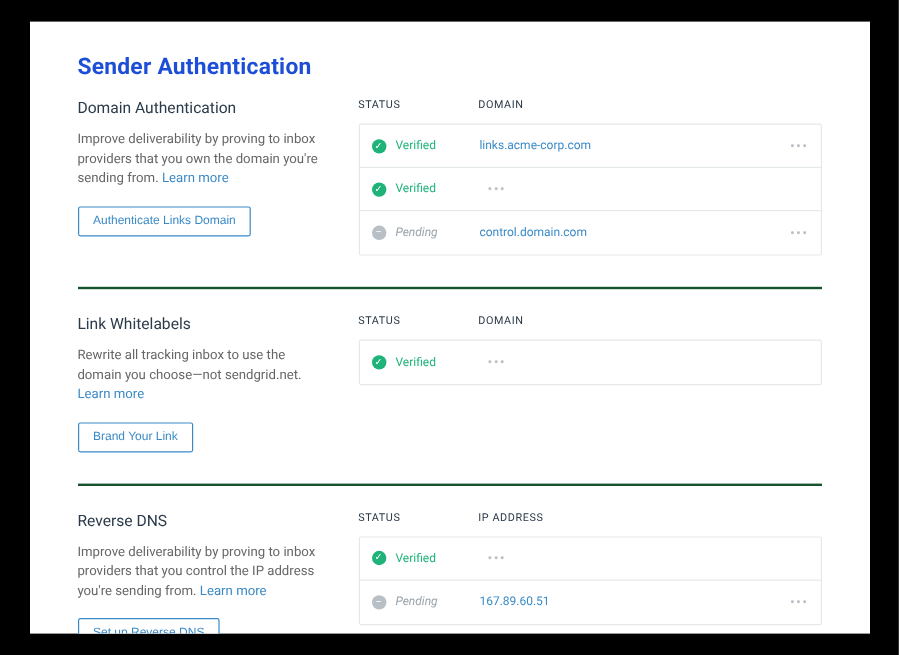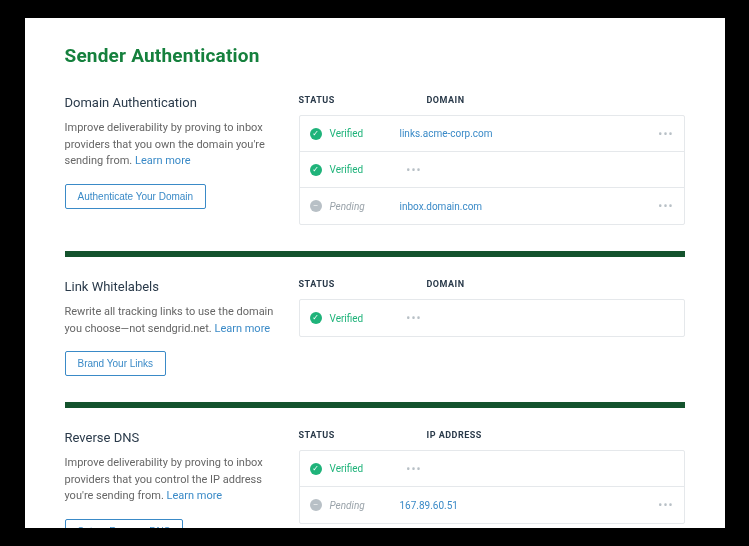--- a/index.html
+++ b/index.html
@@ -17,29 +17,29 @@
     width: 700px;
     height: 510px;
     background: #fff;
     box-shadow: 0 6px 20px rgba(0,0,0,0.35);
     padding: 26px 40px 26px 40px;
     overflow: hidden;
   }
   h1.page-title {
     font-size: 19px;
     font-weight: 700;
-    color: #15803d;
+    color: #1d4ed8;
     letter-spacing: 0.2px;
-    margin-bottom: 28px;
+    margin-bottom: 16px;
   }
 
   .section {
     display: flex;
     gap: 24px;
-    border-bottom: 6px solid #14532d;
+    border-bottom: 2px solid #14532d;
     padding-bottom: 26px;
     margin-bottom: 22px;
   }
   .section:last-child { border-bottom: none; margin-bottom: 15px; padding-bottom: 0; justify-content: center;}
   .left {
     width: 210px;
     flex: 0 0 210px;
   }
   .left h2 {
     font-size: 13px;
@@ -67,26 +67,25 @@
     border-radius: 2px;
     cursor: pointer;
   }
 
   .right {
     flex: 1;
   }
   .thead {
     display: flex;
     font-size: 9px;
-    font-weight: 700;
+    font-weight: 400;
     letter-spacing: 0.5px;
     color: #2a3a4a;
     text-transform: uppercase;
     padding-bottom: 10px;
-    gap: 28px;
   }
   .col-status { width: 100px; flex: 0 0 100px; }
   .col-domain { flex: 1; }
   .col-actions { width: 30px; flex: 0 0 30px; text-align: right; }
 
   .rows { border: 1px solid #e5e8eb; border-radius: 2px; }
   .row {
     display: flex;
     align-items: center;
     height: 36px;
@@ -116,21 +115,21 @@
 <div class="page">
   <h1 class="page-title">Sender Authentication</h1>
 
   <div class="section">
     <div class="left">
       <h2>Domain Authentication</h2>
       <p>
         <span>Improve deliverability by proving to inbox providers that you own the domain you're sending from.</span>
         <a href="#" class="learn-more">Learn more</a>
       </p>
-      <button class="btn">Authenticate Your Domain</button>
+      <button class="btn">Authenticate Links Domain</button>
     </div>
     <div class="right">
       <div class="thead">
         <div class="col-status">STATUS</div>
         <div class="col-domain">DOMAIN</div>
         <div class="col-actions"></div>
       </div>
       <div class="rows">
         <div class="row status-verified">
           <div class="status-cell">
@@ -145,35 +144,35 @@
             <span class="status-badge">✓</span>
             <span class="status-text">Verified</span>
           </div>
           <div class="actions-cell">•••</div>
         </div>
         <div class="row status-pending">
           <div class="status-cell">
             <span class="status-badge">–</span>
             <span class="status-text">Pending</span>
           </div>
-          <div class="domain-cell">inbox.domain.com</div>
+          <div class="domain-cell">control.domain.com</div>
           <div class="actions-cell">•••</div>
         </div>
       </div>
     </div>
   </div>
 
   <div class="section">
     <div class="left">
       <h2>Link Whitelabels</h2>
       <p>
-        <span>Rewrite all tracking links to use the domain you choose—not sendgrid.net.</span>
+        <span>Rewrite all tracking inbox to use the domain you choose—not sendgrid.net.</span>
         <a href="#" class="learn-more">Learn more</a>
       </p>
-      <button class="btn">Brand Your Links</button>
+      <button class="btn">Brand Your Link</button>
     </div>
     <div class="right">
       <div class="thead">
         <div class="col-status">STATUS</div>
         <div class="col-domain">DOMAIN</div>
         <div class="col-actions"></div>
       </div>
       <div class="rows">
         <div class="row status-verified">
           <div class="status-cell">

